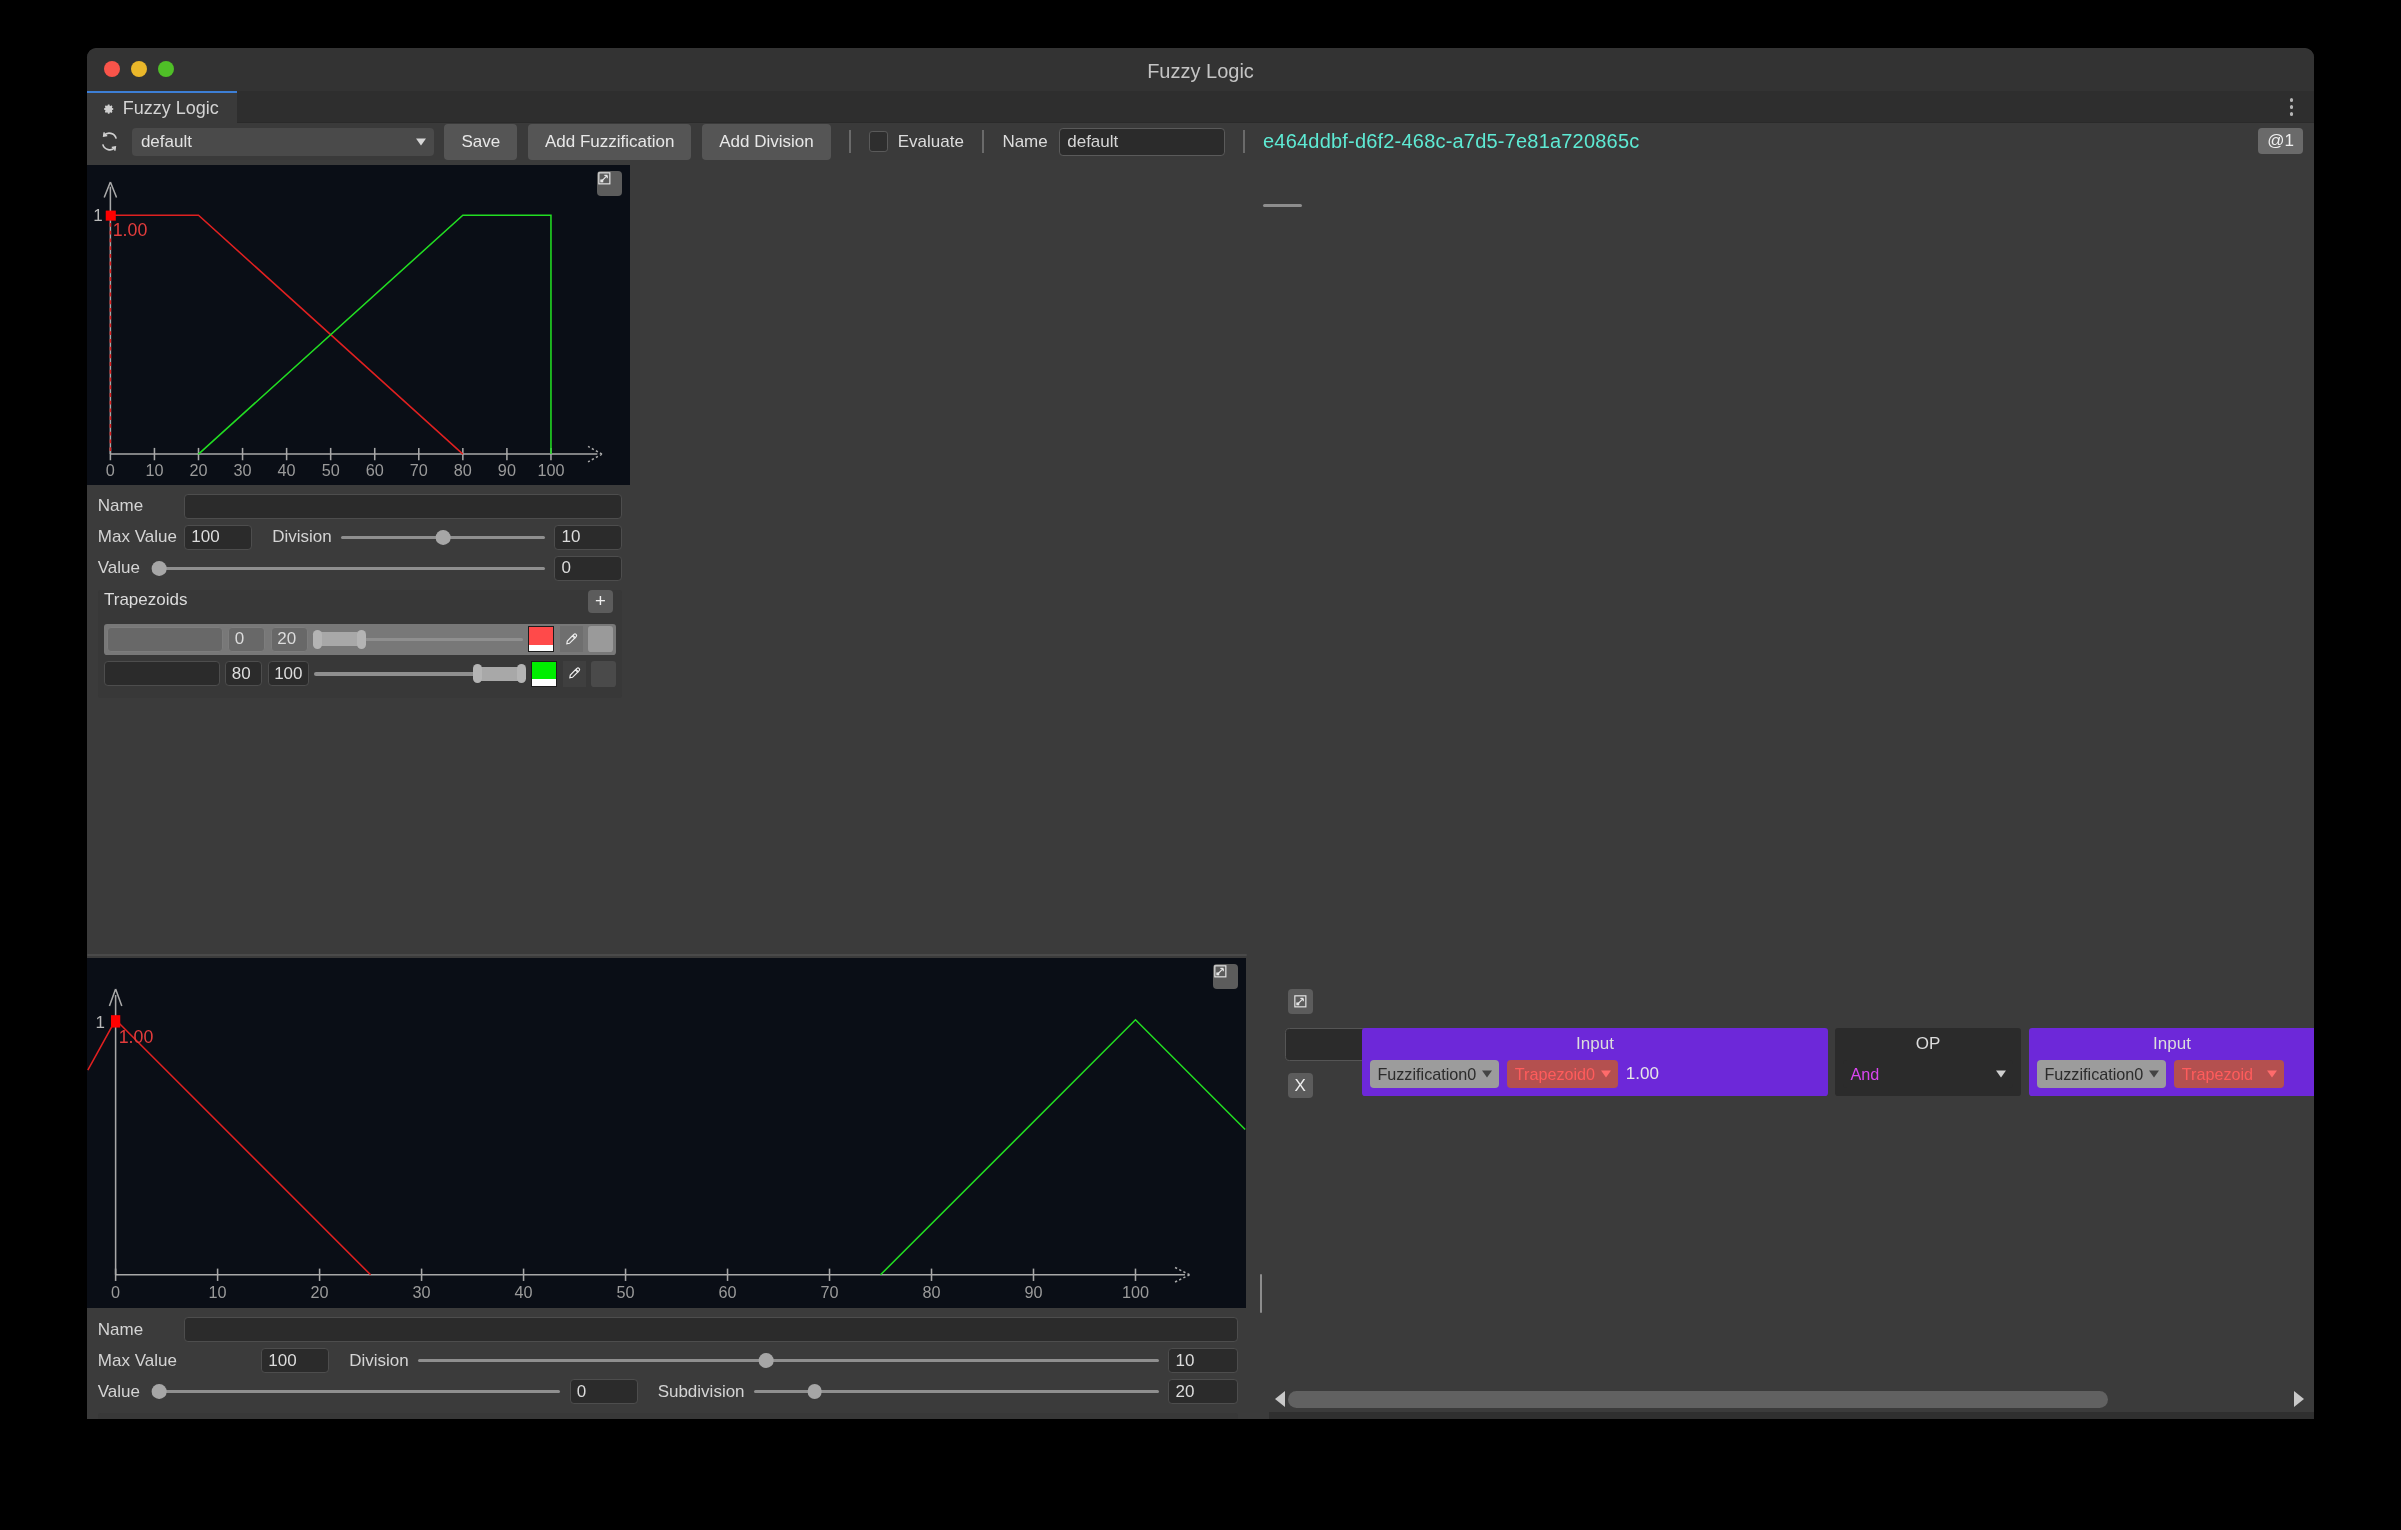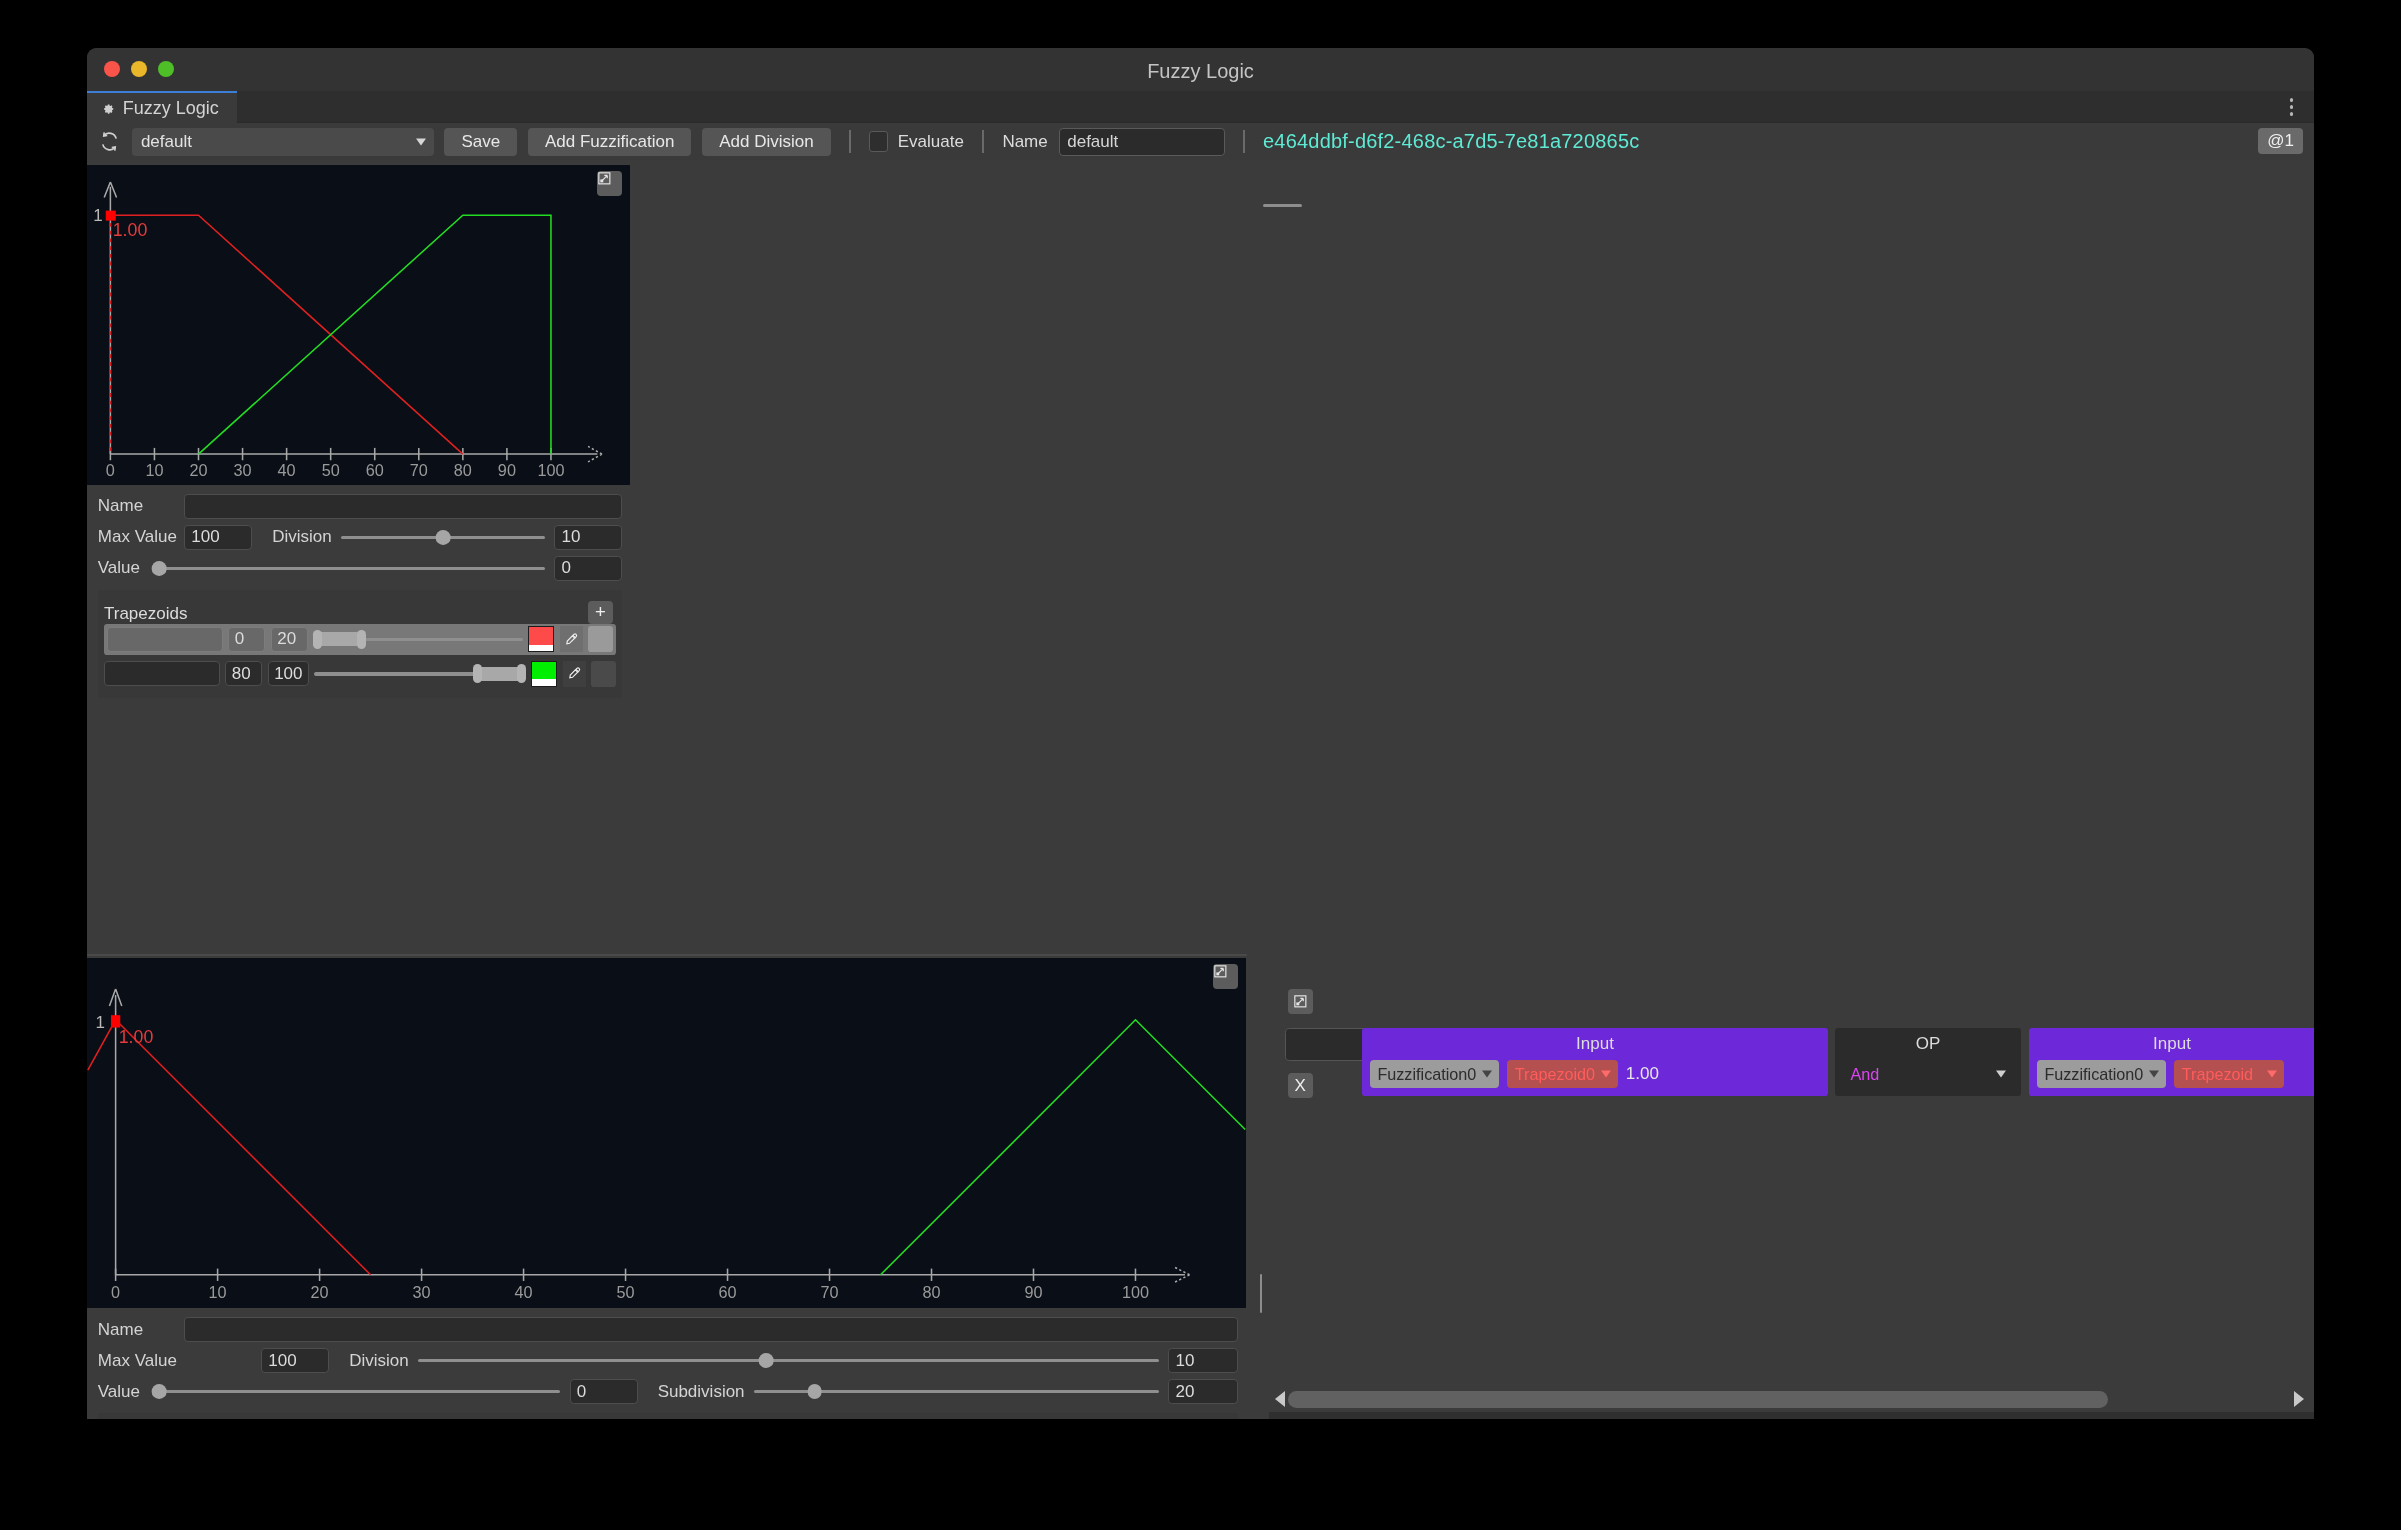--- a/index.html
+++ b/index.html
@@ -83,21 +83,21 @@
     color: #e2e2e2; font-size: 17px;
   }
   .combo .caret {
     position: absolute; right: 7.7px; top: 50%; transform: translateY(-50%);
     width: 0; height: 0;
     border-left: 5.4px solid transparent;
     border-right: 5.4px solid transparent;
     border-top: 7px solid #d6d6d6;
   }
   .tbtn {
-    height: 28px;
+    height: 36px;
     background: #555555;
     border: none; border-radius: 3.9px;
     color: #e8e8e8; font-size: 17px;
     padding: 12px 17px;
     font-family: inherit;
     display: flex; align-items: center;
   }
   .vdiv { width: 1.5px; height: 23px; background: #6a6a6a; margin: 0 7.7px; flex: none; }
   .checkrow { display: flex; align-items: center; gap: 9.3px; color: #dcdcdc; font-size: 17px; }
   .checkbox {
@@ -165,21 +165,21 @@
   }
   .slider { position: relative; height: 25px; display: flex; align-items: center; flex: 1; }
   .slider .track { position: absolute; left: 0; right: 0; height: 3.1px; background: #8f8f8f; border-radius: 1.5px; }
   .slider .knob {
     position: absolute; width: 14.7px; height: 14.7px; border-radius: 50%;
     background: #a6a6a6; transform: translateX(-50%);
   }
 
   
   .trap-head {
-    display: flex; align-items: flex-end; justify-content: space-between;
+    display: flex; align-items: flex-start; justify-content: space-between;
     height: 34px;
     color: #dcdcdc; font-size: 17px;
     padding-right: 3.1px;
     gap: 29px;
   }
   .plus-btn {
     width: 25px; height: 23px;
     background: #5c5c5c; border-radius: 3.9px;
     color: #efefef; font-size: 18.6px; line-height: 21.7px;
     text-align: center;

